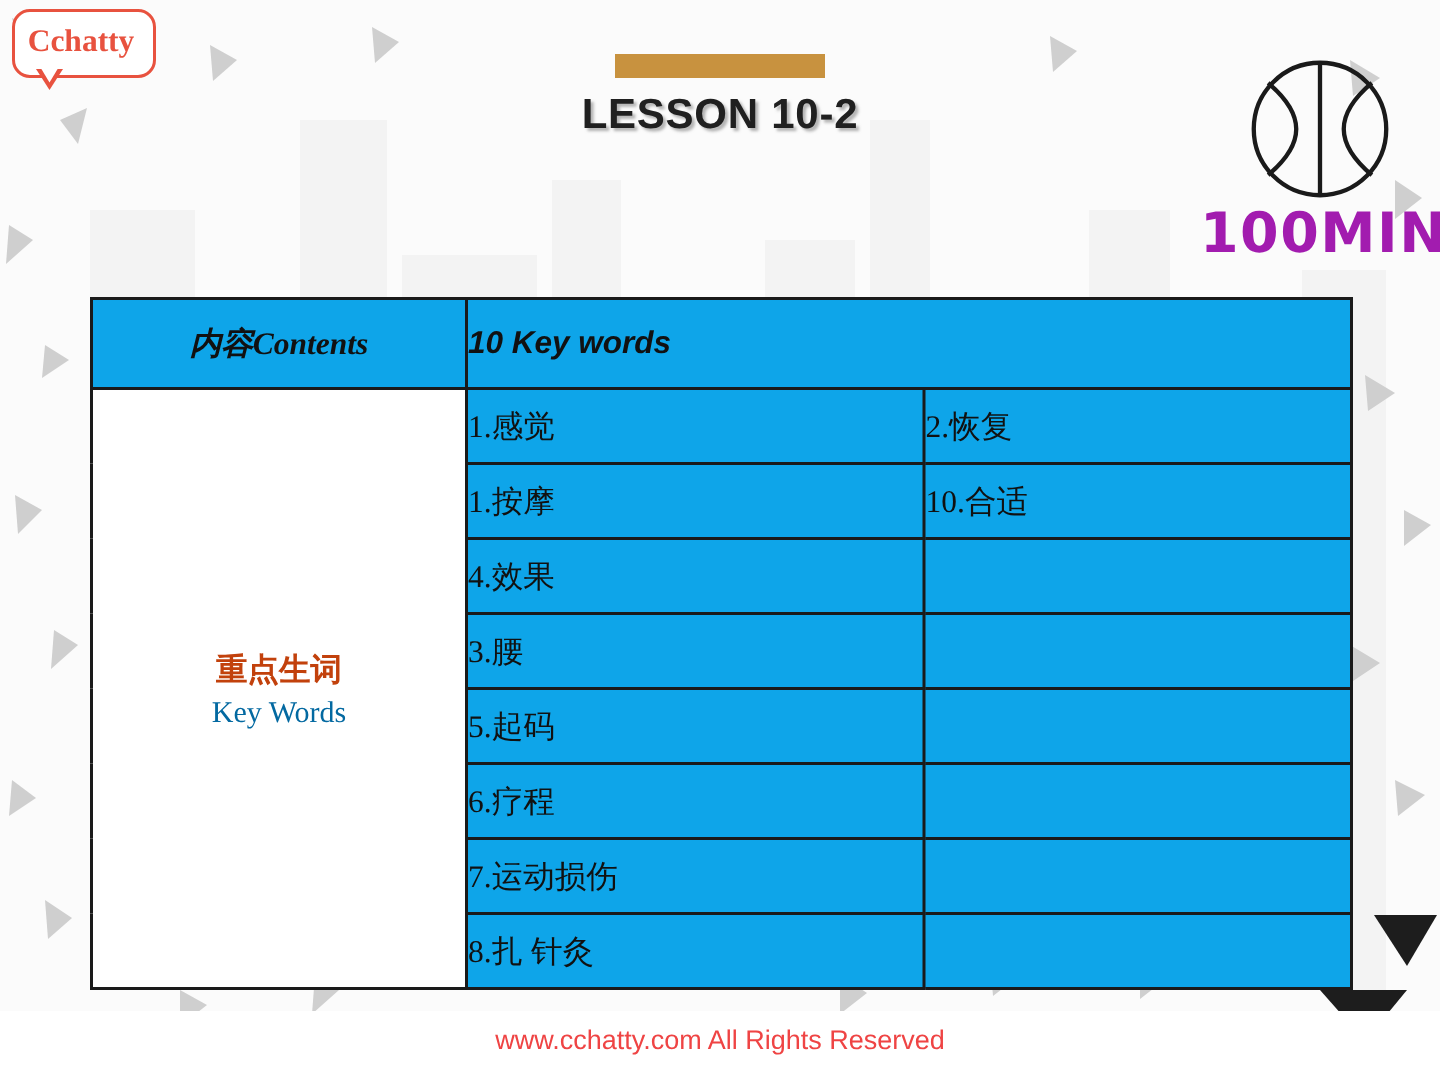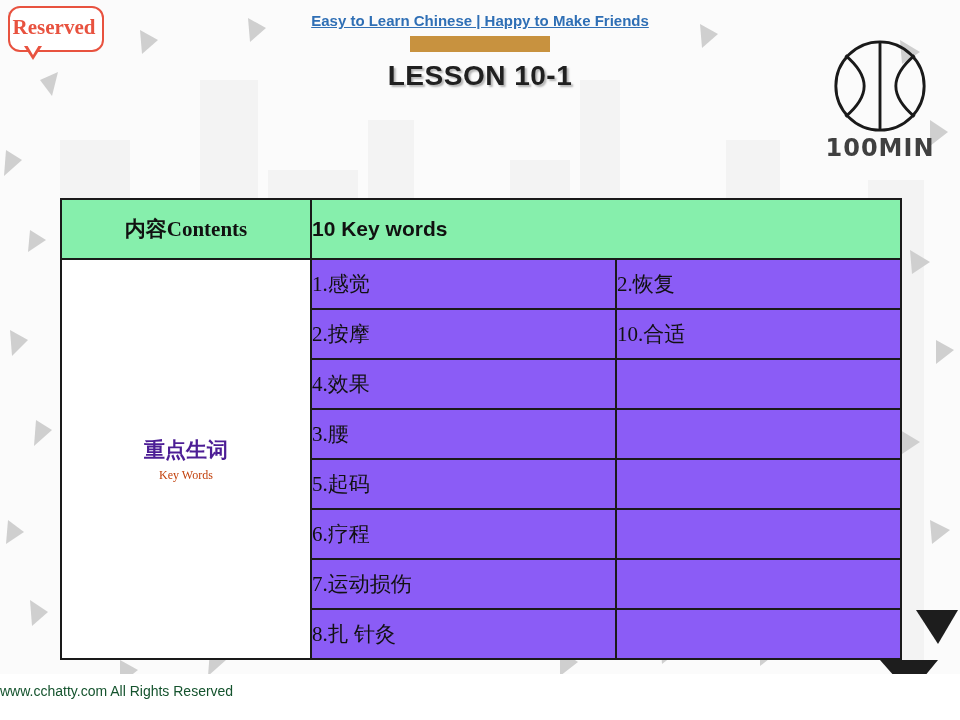--- a/index.html
+++ b/index.html
@@ -153,44 +153,45 @@
     top: 38px;
     width: 96px;
     height: 96px;
   }
   .minutes {
     position: absolute;
     left: 800px;
     top: 134px;
     width: 160px;
     text-align: center;
-    font-size: 24px;
-    font-weight: bold;
-    color: #404040;
+    font-size: 37px;
+    font-weight: bold;
+    color: #a21caf;
     font-family: "DejaVu Sans", sans-serif;
     letter-spacing: 1px;
   }
 
   
   .tbl {
     position: absolute;
     left: 60px;
     top: 198px;
     width: 840px;
     border-collapse: collapse;
     table-layout: fixed;
   }
   .tbl td {
     border: 2px solid #1a1a1a;
     padding: 0;
     vertical-align: middle;
   }
   .hdr-cell {
-    background: #86efac;
+    background: #0ea5e9;
     height: 58px;
+    font-style: italic;
   }
   .hdr-contents {
     font-size: 21px;
     font-weight: bold;
     color: #111;
     text-align: center;
     font-family: "Liberation Serif", serif;
   }
   .hdr-keywords {
     font-size: 21px;
@@ -202,50 +203,51 @@
   }
   .col-label {
     text-align: center;
     vertical-align: middle;
     background: #ffffff;
   }
   .col-label .cn {
     display: block;
     font-size: 21px;
     font-weight: bold;
-    color: #4c1d95;
+    color: #c2410c;
     font-family: "Liberation Serif", serif;
     margin-bottom: 4px;
   }
   .col-label .en {
     display: block;
-    font-size: 12px;
-    color: #c2410c;
+    font-size: 20px;
+    color: #0369a1;
     font-family: "Liberation Serif", serif;
   }
   .word-cell {
     height: 48px;
     font-size: 21px;
     color: #111;
     padding-left: 10px;
-    background: #8b5cf6;
+    background: #0ea5e9;
     font-family: "Liberation Serif", serif;
   }
   .word-cell.empty {
     color: transparent;
   }
 
   
   .footer {
     position: absolute;
     left: 0;
     top: 683px;
     width: 960px;
-    font-size: 14px;
-    color: #14532d;
+    text-align: center;
+    font-size: 18px;
+    color: #ef4444;
   }
 </style>
 </head>
 <body>
 
 <div class="slide">
 
   <svg class="bg-skyline" viewBox="0 0 960 640" preserveAspectRatio="none">
     <g fill="#ededed">
       <rect x="60" y="120" width="70" height="520"></rect>
@@ -296,28 +298,27 @@
       <polygon points="840,676 884,676 862,706"></polygon>
     </g>
   </svg>
 
   <div class="bg-bottom-band"></div>
 
   <div class="logo">
     <div class="logo-bubble"></div>
     <div class="logo-tail"></div>
     <div class="logo-tail-inner"></div>
-    <div class="logo-text">Reserved</div>
+    <div class="logo-text">Cchatty</div>
   </div>
 
-  <div class="tagline">Easy to Learn Chinese | Happy to Make Friends</div>
 
   <div class="accent-bar"></div>
 
-  <div class="lesson-no">LESSON 10-1</div>
+  <div class="lesson-no">LESSON 10-2</div>
 
   <svg class="ball" viewBox="0 0 100 100">
     <circle cx="50" cy="50" r="46" fill="none" stroke="#1a1a1a" stroke-width="3"></circle>
     <line x1="50" y1="4" x2="50" y2="96" stroke="#1a1a1a" stroke-width="3"></line>
     <path d="M14 18 C 40 40, 40 60, 14 82" fill="none" stroke="#1a1a1a" stroke-width="3"></path>
     <path d="M86 18 C 60 40, 60 60, 86 82" fill="none" stroke="#1a1a1a" stroke-width="3"></path>
   </svg>
   <div class="minutes">100MIN</div>
 
   <table class="tbl">
@@ -333,21 +334,21 @@
       </tr>
       <tr>
         <td class="col-label" rowspan="8">
           <span class="cn">重点生词</span>
           <span class="en">Key Words</span>
         </td>
         <td class="word-cell">1.感觉</td>
         <td class="word-cell">2.恢复</td>
       </tr>
       <tr>
-        <td class="word-cell">2.按摩</td>
+        <td class="word-cell">1.按摩</td>
         <td class="word-cell">10.合适</td>
       </tr>
       <tr>
         <td class="word-cell">4.效果</td>
         <td class="word-cell empty"></td>
       </tr>
       <tr>
         <td class="word-cell">3.腰</td>
         <td class="word-cell empty"></td>
       </tr>

